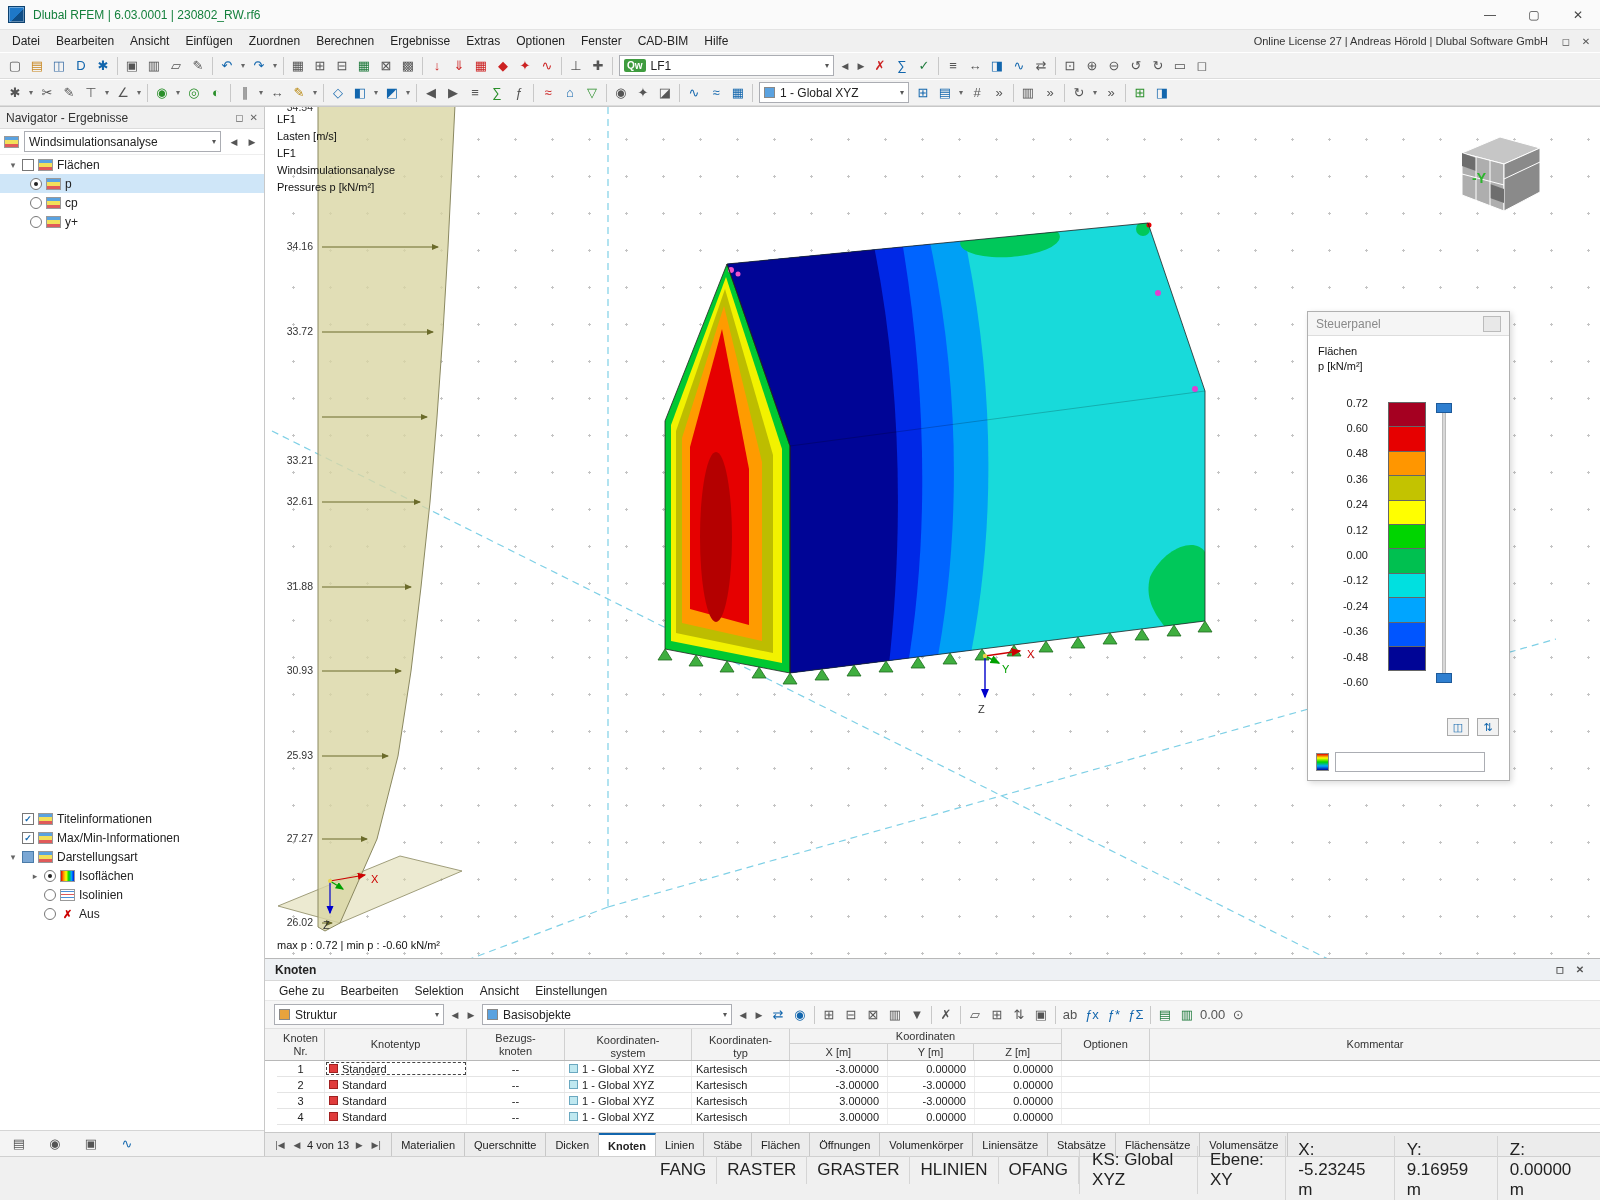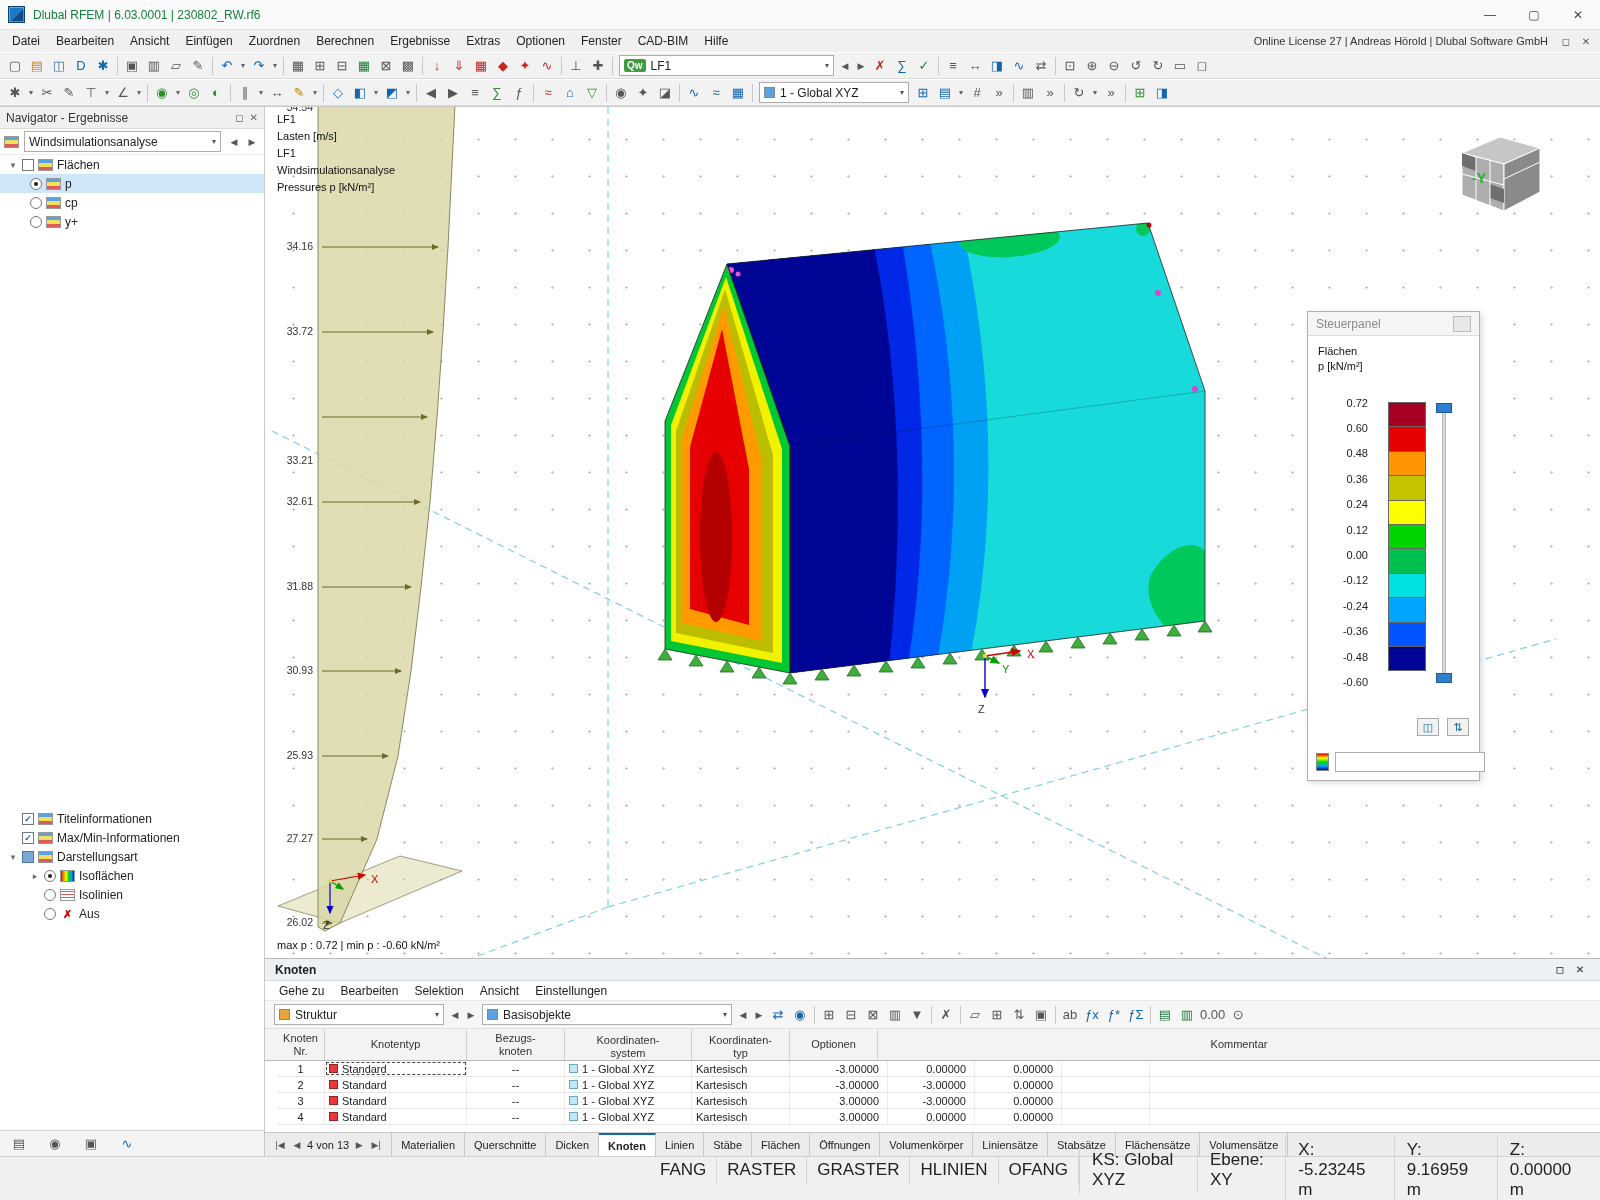--- a/index.html
+++ b/index.html
@@ -62,21 +62,21 @@
   .nav-tab-ico{width:22px;height:20px;display:flex;align-items:center;justify-content:center;font-size:13px;color:#555;}
 
   
   .scene{position:absolute;left:0;top:0;}
   .vp-header{position:absolute;left:12px;top:4px;font-size:11px;line-height:17px;color:#111;}
   .vp-footer{position:absolute;left:12px;top:832px;font-size:11px;color:#111;}
   .wind-val{position:absolute;left:2px;width:46px;text-align:right;font-size:10.5px;color:#333;height:13px;}
   .navcube{position:absolute;left:1183px;top:22px;width:100px;height:92px;}
 
   
-  .steuerpanel{position:absolute;left:1042px;top:204px;width:173px;height:470px;background:#fff;border:1px solid #b0b0b0;box-shadow:2px 2px 6px rgba(0,0,0,.15);}
+  .steuerpanel{position:absolute;left:1042px;top:204px;width:203px;height:470px;background:#fff;border:1px solid #b0b0b0;box-shadow:2px 2px 6px rgba(0,0,0,.15);}
   .sp-title{height:24px;display:flex;align-items:center;background:#f5f5f5;border-bottom:1px solid #ddd;padding:0 8px;color:#8a8a8a;font-size:12px;}
   .sp-btn{margin-left:auto;width:18px;height:16px;background:#e8e8e8;border:1px solid #bbb;display:flex;align-items:center;justify-content:center;font-size:9px;color:#777;}
   .sp-sub{padding:8px 10px 0 10px;font-size:11px;line-height:15px;color:#111;}
   .legend{position:absolute;left:0;top:78px;width:100%;height:312px;}
   .leg-vals{position:absolute;left:0;top:0;width:64px;}
   .leg-val{height:25.4px;display:flex;align-items:center;justify-content:flex-end;padding-right:4px;font-size:11px;color:#222;}
   .leg-swatches{position:absolute;left:80px;top:13px;width:38px;}
   .leg-sw{height:25.4px;border:1px solid #666;margin-top:-1px;}
   .leg-slider{position:absolute;left:128px;top:13px;width:16px;height:280px;}
   .leg-track{position:absolute;left:6px;top:0;width:4px;height:100%;background:#d8d8d8;border:1px solid #bbb;}
@@ -691,20 +691,28 @@
         <div>knoten</div>
     </div>
     <div class="th c-ks">
       <div>Koordinaten-</div>
         <div>system</div>
     </div>
     <div class="th c-kt">
       <div>Koordinaten-</div>
         <div>typ</div>
     </div>
+    <div class="th-group">
+      <div class="thg-top">Koordinaten</div>
+      <div class="thg-sub">
+        <div class="c-x">X [m]</div>
+        <div class="c-y">Y [m]</div>
+        <div class="c-z">Z [m]</div>
+      </div>
+    </div>
     <div class="th c-opt single">Optionen</div>
     <div class="th c-kom single">Kommentar</div>
   </div>
 
   <div class="tbody">
 
       <div class="trow">
         <div class="tc c-nr">1</div>
         <div class="tc c-typ focus">
           <span class="redsq"></span>

